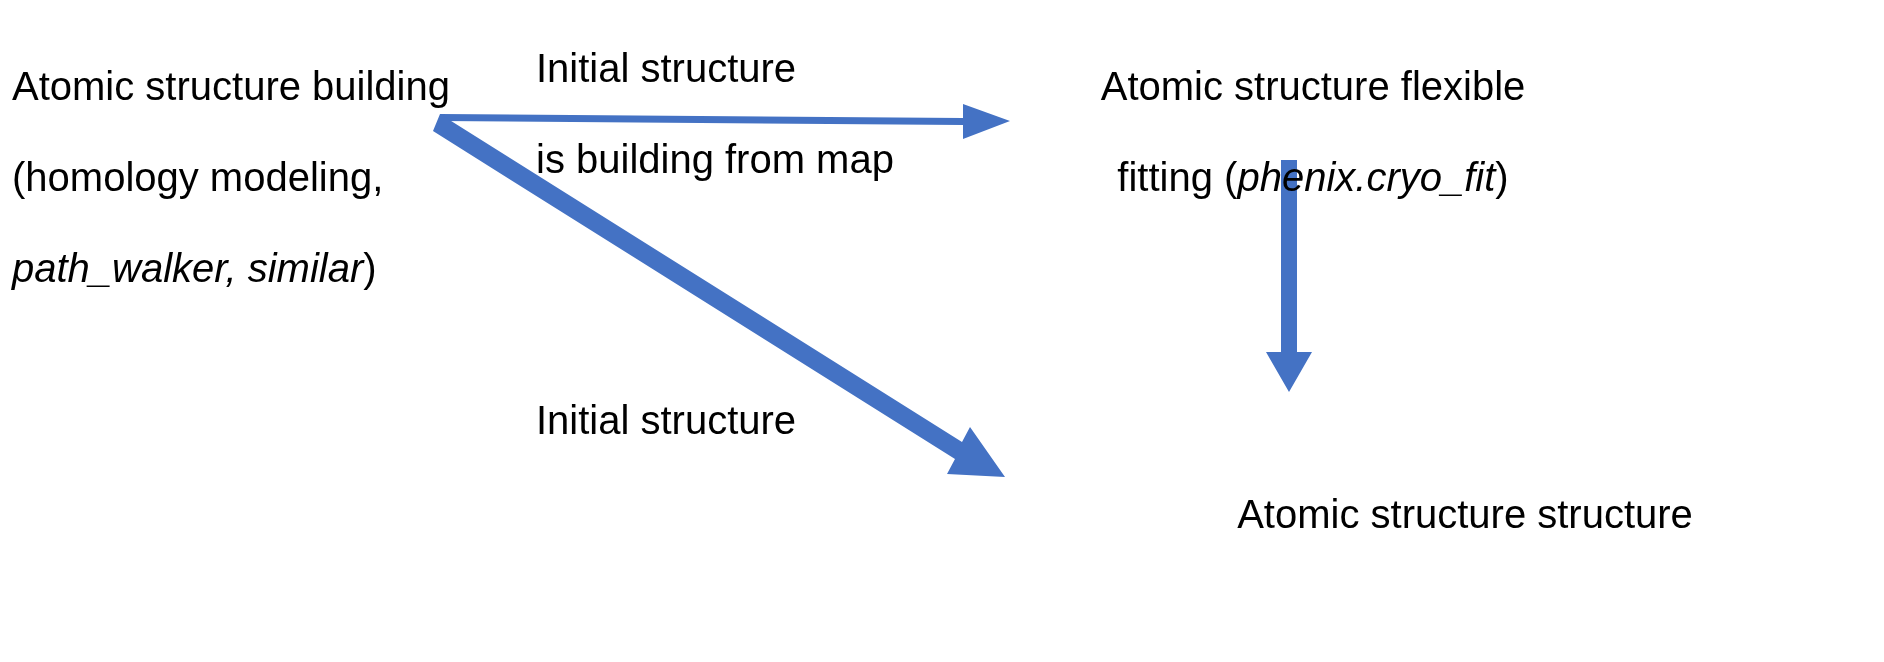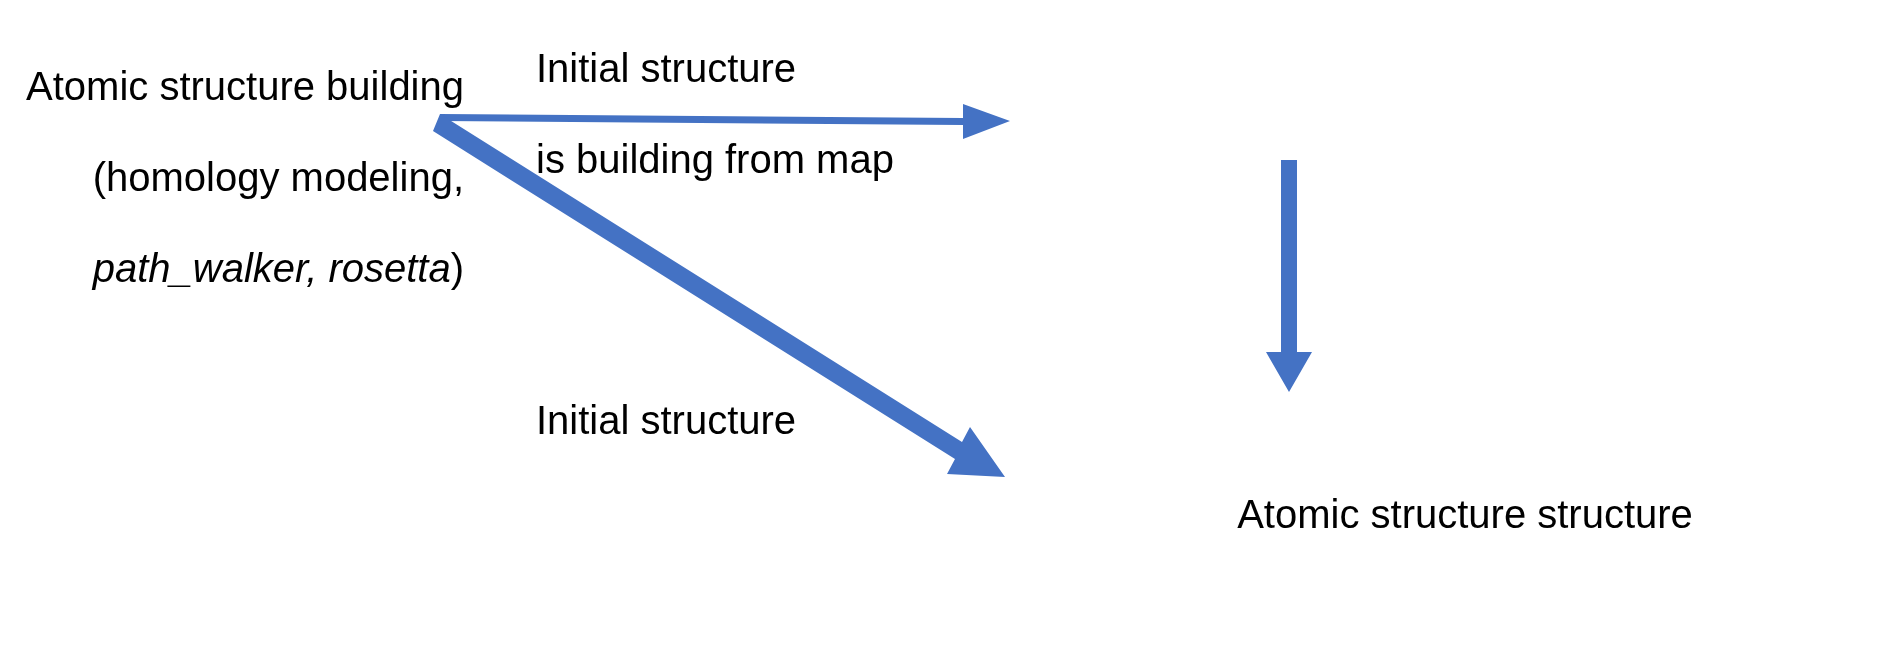--- a/index.html
+++ b/index.html
@@ -21,24 +21,24 @@
     line-height: 1.14;
     font-size: 40px;
     color: #000000;
     white-space: pre-line;
   }
   .node .ln { display: block; }
   .ital { font-style: italic; }
 
   
   #node-building {
-    left: 4px;
+    left: 12px;
     top: 18px;
     width: 460px;
-    text-align: right;
+    text-align: left;
   }
   #node-flexible-fitting {
     left: 1078px;
     top: 18px;
     width: 470px;
     text-align: center;
   }
   #node-refinement {
     left: 1046px;
     top: 446px;
@@ -90,23 +90,27 @@
     </g>
 
     <g>
       <path d="M 1281 160 L 1297 160 L 1297 352 L 1312 352 L 1289 392 L 1266 352 L 1281 352 Z" fill="#4472C4"></path>
     </g>
   </svg>
 
   <div class="node" id="node-building">
     <span class="ln">Atomic structure building</span>
     <span class="ln">(homology modeling,</span>
-    <span class="ln"><span class="ital">path_walker, rosetta</span><span>)</span></span>
+    <span class="ln"><span class="ital">path_walker, similar</span><span>)</span></span>
   </div>
 
+  <div class="node" id="node-flexible-fitting">
+    <span class="ln">Atomic structure flexible</span>
+    <span class="ln"><span>fitting (</span><span class="ital">phenix.cryo_fit</span><span>)</span></span>
+  </div>
 
   <div class="node" id="node-refinement">
     <span class="ln">Atomic structure structure</span>
   </div>
 
   <div class="node" id="label-different">
     <span class="ln">Initial structure</span>
     <span class="ln">is building from map</span>
   </div>
 

